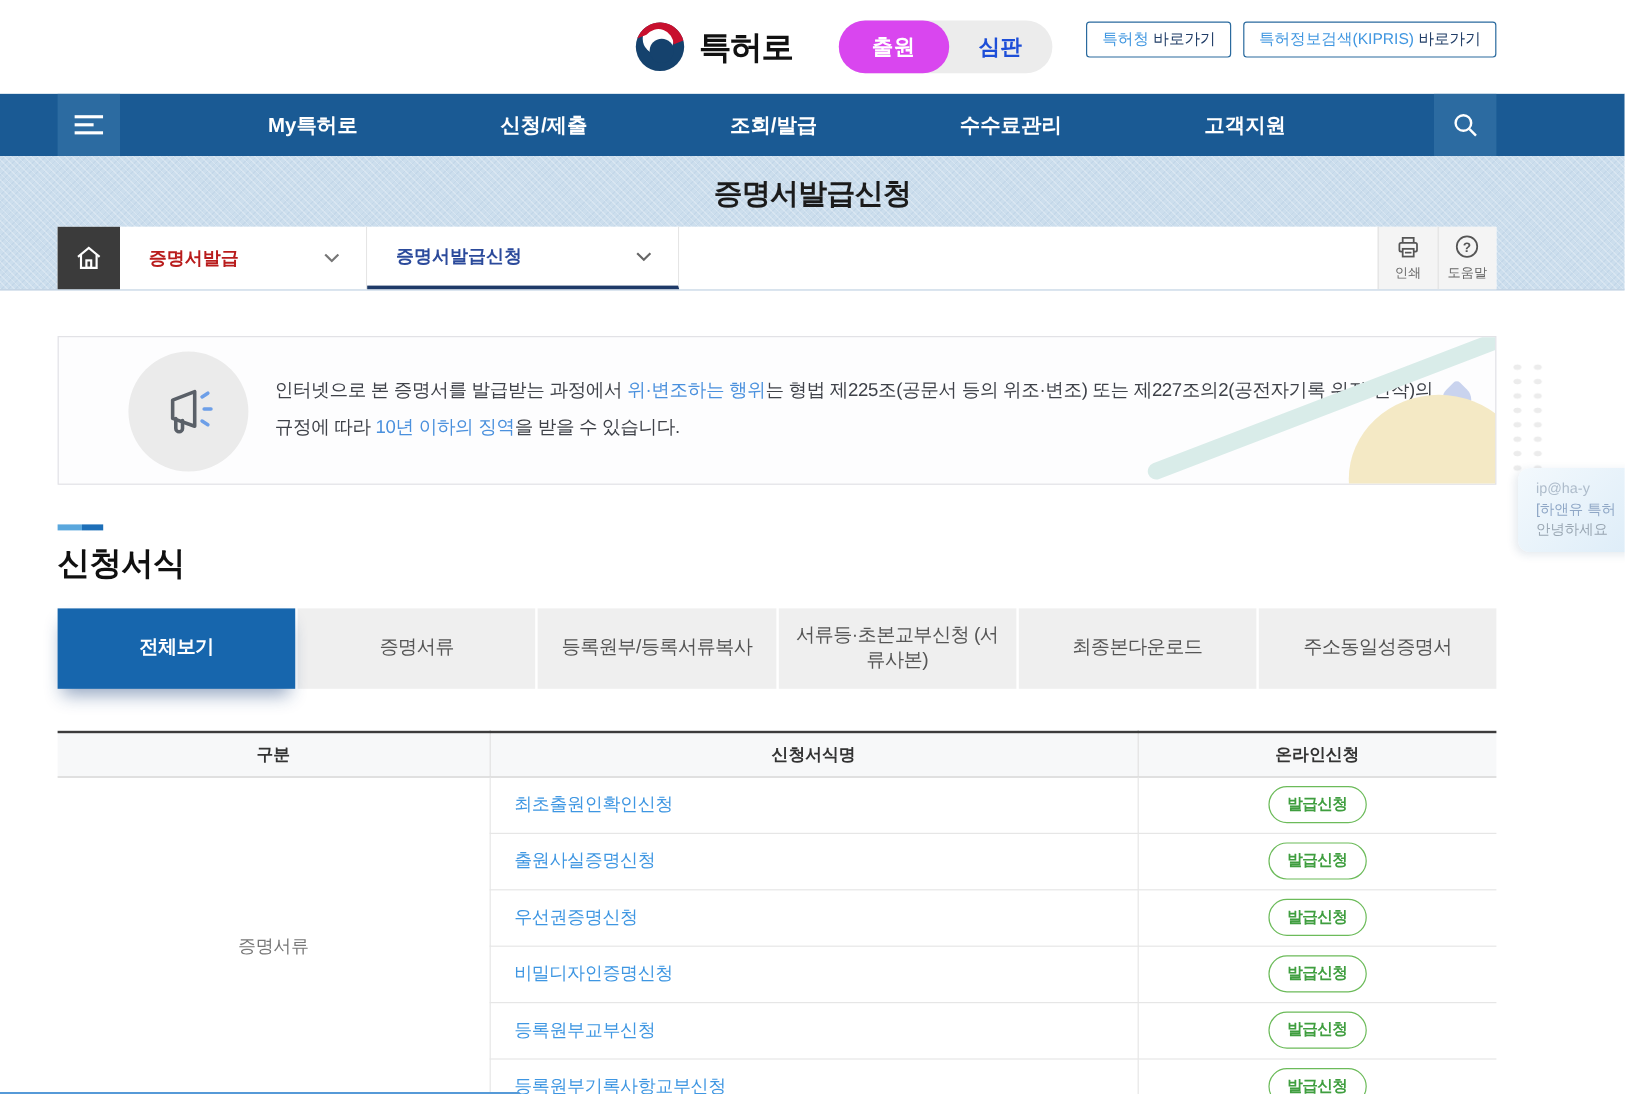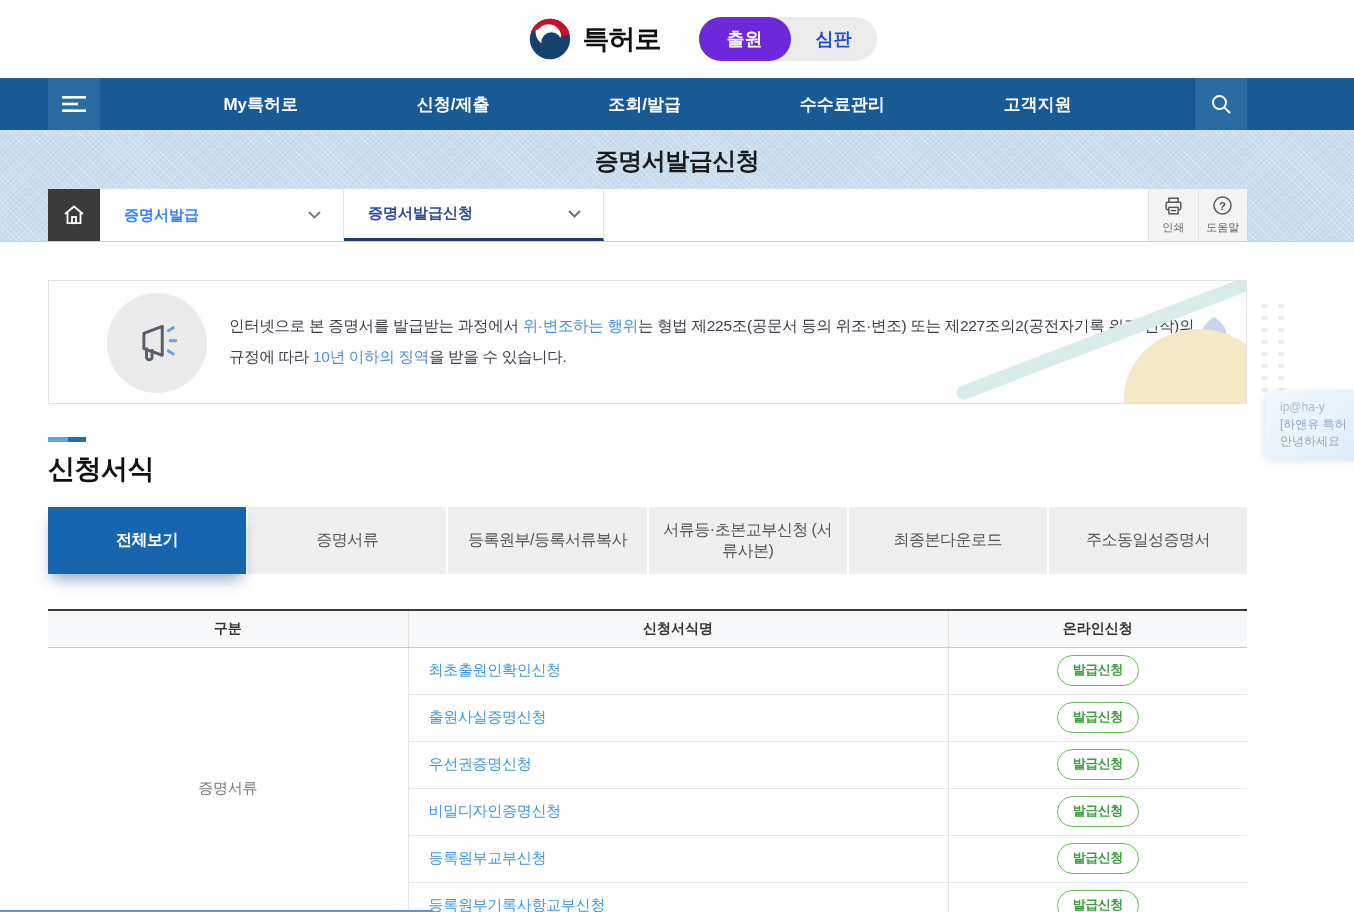--- a/index.html
+++ b/index.html
@@ -6,41 +6,41 @@
   html,body { background:#fff; }
   body { font-family:"Liberation Sans","DejaVu Sans",sans-serif; }
   .page { position:relative; width:1354px; height:912px; background:#fff; overflow:hidden; }
 
   
   .top { height:78px; display:flex; align-items:center; padding-left:48px; position:relative; background:#fff;justify-content:center; }
   .emblem { width:48px; height:48px; display:inline-flex; cursor:pointer; }
   .logo-text { font-size:27px; font-weight:bold; color:#111; margin-left:9px; letter-spacing:-1px; cursor:pointer; }
   .toggle { margin-left:38px; background:#ececec; border-radius:24px; height:44px; display:flex; align-items:center; }
   .toggle .seg { border:none; background:transparent; font-size:18px; font-weight:bold; color:#1d4ed8; height:44px; padding:0 25px; border-radius:24px; cursor:pointer; font-family:inherit; }
-  .toggle .seg.active { background:#6d28d9; color:#fff; padding:0 28px; }
+  .toggle .seg.active { background:#d946ef; color:#fff; padding:0 28px; }
   .quick-links { position:absolute; right:107px; top:18px; display:flex; gap:10px; }
   .qbtn { height:30px; background:#fff; border:1px solid #2a6a9e; border-radius:3px; font-size:13px; padding:0 12px; cursor:pointer; font-family:inherit; }
   .q-hl { color:#3f96e0; } .q-rest { color:#1f3c66; }
 
   
   .gnb { height:52px; background:#1a5a94; }
   .gnb-inner { margin-left:48px; width:1199px; height:52px; display:flex; align-items:stretch; }
   .hamburger, .search-btn { width:52px; background:#2c6ba1; border:none; display:flex; align-items:center; justify-content:center; cursor:pointer; }
   .gnb-items { flex:1; display:flex; align-items:center; justify-content:space-around; padding:0 64px; }
   .gnb-item { color:#fff; font-size:17px; font-weight:bold; text-decoration:none; cursor:pointer; }
 
   
   .banner { position:relative; height:112px; background:#ccdeed;
     background-image:repeating-linear-gradient(45deg, rgba(255,255,255,.25) 0 1px, transparent 1px 4px),
                      repeating-linear-gradient(-45deg, rgba(170,195,220,.25) 0 1px, transparent 1px 4px);
     border-bottom:1px solid #c2d2e2; }
   .page-title { text-align:center; padding-top:15px; font-size:24px; font-weight:bold; color:#1b1b1b; letter-spacing:-0.5px; }
   .breadcrumb { position:absolute; left:48px; bottom:0; width:1199px; height:52px; display:flex; background:#fff; }
   .home-btn { width:52px; height:52px; background:#3b3b3b; border:none; display:flex; align-items:center; justify-content:center; cursor:pointer; }
-  .crumb { width:244px; background:#fff; display:flex; align-items:center; justify-content:space-between; padding:0 22px 0 24px; font-size:15px; font-weight:bold; color:#3b82f6; border-right:1px solid #e5e5e5; cursor:pointer; }
+  .crumb { width:206px; background:#fff; display:flex; align-items:center; justify-content:space-between; padding:0 22px 0 24px; font-size:15px; font-weight:bold; color:#b91c1c; border-right:1px solid #e5e5e5; cursor:pointer; }
   .crumb2 { width:260px; color:#2b4a9b; border-bottom:3px solid #1e3a68; }
   .crumb-fill { flex:1; background:#fff; }
   .tools { width:99px; display:flex; background:#f4f4f4; border-left:1px solid #e3e3e3; }
   .tool { flex:1; background:transparent; border:none; display:flex; flex-direction:column; align-items:center; justify-content:center; gap:3px; font-size:11px; color:#666; cursor:pointer; font-family:inherit; }
   .tool + .tool { border-left:1px solid #e3e3e3; }
 
   
   .main { margin-left:48px; width:1199px; }
 
   .notice { position:relative; margin-top:38px; height:124px; border:1px solid #e2e2e6; background:#fdfdfe; overflow:hidden; }
@@ -91,20 +91,24 @@
         <circle cx="47" cy="36" r="27" fill="#ffffff"></circle>
         <circle cx="53" cy="57" r="21" fill="#15426d"></circle>
         <path d="M10.5 35.7 A42 42 0 0 1 90.6 39.1 L73.5 46 A26.5 26.5 0 0 0 26.5 29 Z" fill="#c8102e"></path>
       </svg>
     </span>
     <span class="logo-text">특허로</span>
     <div class="toggle">
       <button class="seg active">출원</button>
       <button class="seg">심판</button>
     </div>
+    <div class="quick-links">
+      <button class="qbtn"><span class="q-hl">특허청</span><span class="q-rest"> 바로가기</span></button>
+      <button class="qbtn"><span class="q-hl">특허정보검색(KIPRIS)</span><span class="q-rest"> 바로가기</span></button>
+    </div>
   </header>
 
   <nav class="gnb">
     <div class="gnb-inner">
       <button class="hamburger">
         <svg width="24" height="18" aria-hidden="true">
           <rect y="1" width="24" height="2.6" fill="#fff"></rect>
           <rect y="7.7" width="16" height="2.6" fill="#fff"></rect>
           <rect y="14.4" width="24" height="2.6" fill="#fff"></rect>
         </svg>

